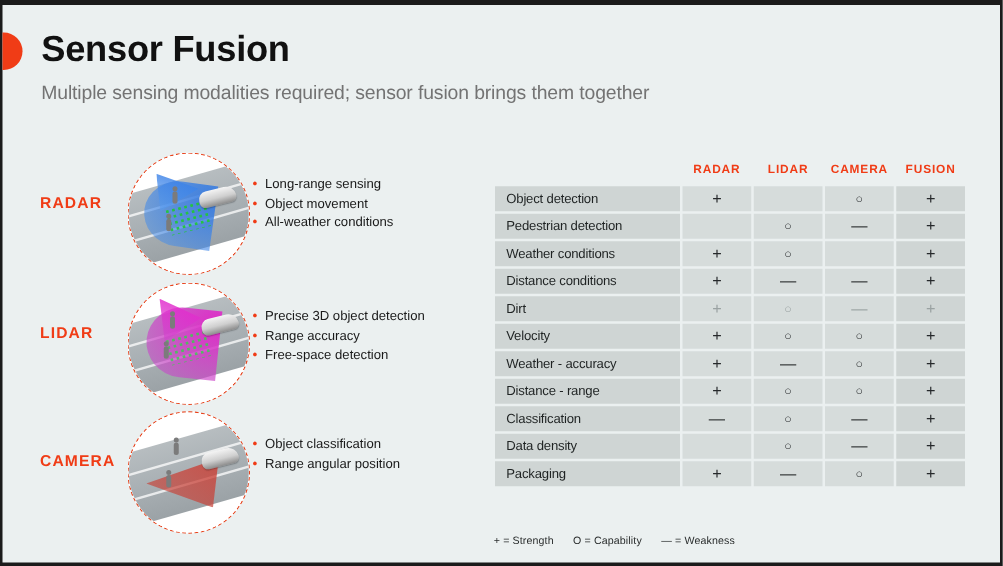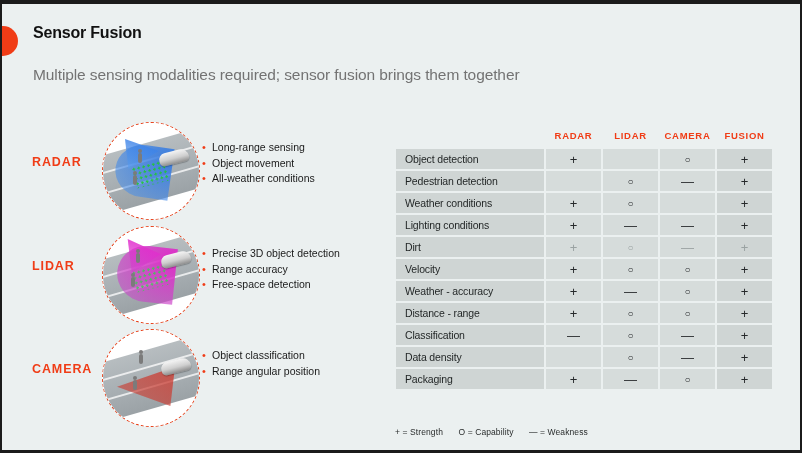--- a/index.html
+++ b/index.html
@@ -34,21 +34,21 @@
     top: 22px;
     width: 30px;
     height: 30px;
     border-radius: 50%;
     background: #f03c16;
   }
   .title {
     position: absolute;
     left: 31px;
     top: 20px;
-    font-size: 16px;
+    font-size: 29px;
     font-weight: bold;
     color: #111111;
     letter-spacing: -0.2px;
   }
   .subtitle {
     position: absolute;
     left: 31px;
     top: 62px;
     font-size: 15.5px;
     color: #737373;
@@ -366,21 +366,21 @@
             <td class="fusion"><span class="sym">+</span></td>
           </tr>
           <tr>
             <td class="rowlabel">Weather conditions</td>
             <td><span class="sym">+</span></td>
             <td><span class="sym cap-o">○</span></td>
             <td></td>
             <td class="fusion"><span class="sym">+</span></td>
           </tr>
           <tr>
-            <td class="rowlabel">Lighting conditions</td>
+            <td class="rowlabel">Distance conditions</td>
             <td><span class="sym">+</span></td>
             <td><span class="sym weak">—</span></td>
             <td><span class="sym weak">—</span></td>
             <td class="fusion"><span class="sym">+</span></td>
           </tr>
           <tr class="dim">
             <td class="rowlabel">Dirt</td>
             <td><span class="sym">+</span></td>
             <td><span class="sym cap-o">○</span></td>
             <td><span class="sym weak">—</span></td>

